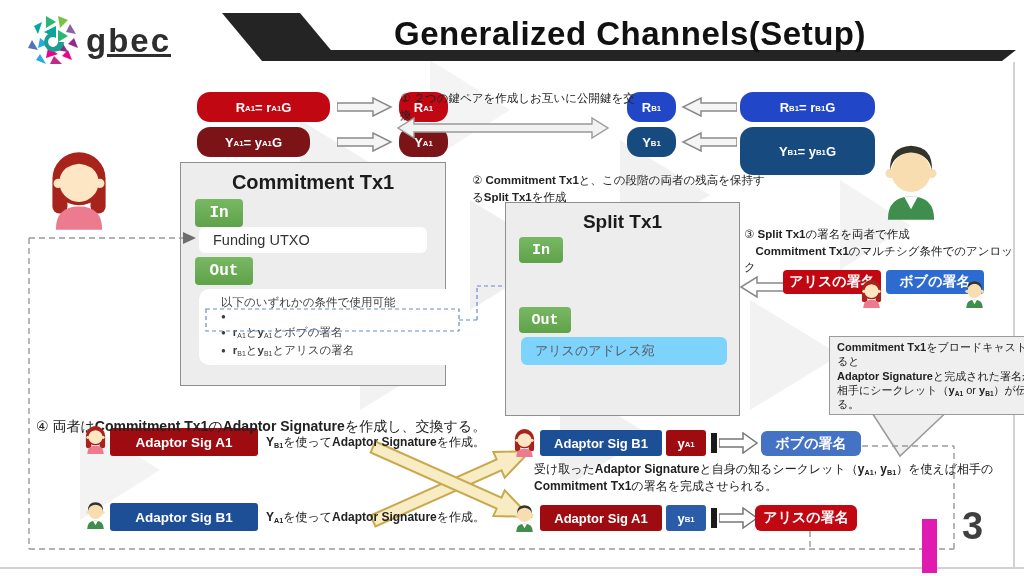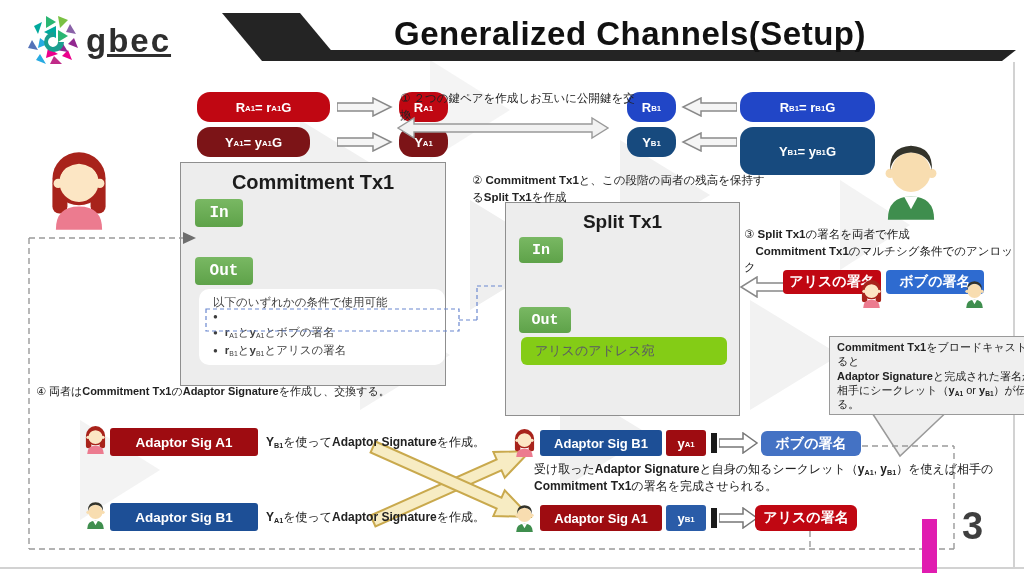--- a/index.html
+++ b/index.html
@@ -19,27 +19,27 @@
   .blue-bright{background:#2146c7;}
   .navy{background:#174a7e;}
   .darkred{background:#9e0c11;}
   .midblue{background:#1d4f96;}
   
   .txbox{background:#ededed;border:1.6px solid #8f8f8f;z-index:2;}
   .txtitle{font-size:20px;font-weight:bold;color:#1c1c1c;text-align:center;width:100%;}
   .badge{background:linear-gradient(#79b863,#5ea249);color:#fff;font-weight:bold;border-radius:4px;
          display:flex;align-items:center;justify-content:center;font-size:16px;z-index:3;font-family:Liberation Mono, monospace;}
   .whitebar{background:#fff;border-radius:6px;z-index:3;}
-  .condbox{background:#fff;border-radius:10px;padding:5px 14px;font-size:11.5px;color:#3d3d3d;
+  .condbox{background:#fff;border-radius:10px;padding:5px 22px;font-size:11.5px;color:#3d3d3d;
            line-height:1.55;z-index:3;}
   .cond-line{display:flex;align-items:baseline;}
   .cond-line .dot{font-size:8px;margin-right:7px;position:relative;top:-1px;}
   .outbar{border-radius:6px;font-size:13px;color:#5a5a64;display:flex;align-items:center;
           padding-left:14px;z-index:3;}
-  .pink{background:#84cc16;}
+  .pink{background:#7dd3fc;}
   .lblue{background:#b9d5ed;}
   .jp{font-size:11.5px;color:#222;line-height:1.45;white-space:pre-line;z-index:4;}
   .sigbtn{color:#fff;font-size:14px;font-weight:bold;display:flex;align-items:center;
           justify-content:center;border-radius:4px;z-index:4;}
   .bubble{background:#efefef;border:1.5px solid #9a9a9a;font-size:11px;line-height:1.3;
           padding:3px 7px;color:#222;white-space:pre-line;z-index:4;}
   .pagenum{font-size:38px;font-weight:bold;color:#3f3f3f;z-index:7;}
   .magenta-bar{background:#e01cb0;z-index:6;}
   .edge{background:#d2d2d2;z-index:1;}
   .connector{background:#1a1a1a;z-index:4;}
@@ -158,20 +158,21 @@
 <svg class="abs icon" style="left:42px;top:146px;" width="74" height="84" viewBox="0 0 64 72">
     <use href="#avatar-alice"></use>
   </svg>
 <svg class="abs icon" style="left:874px;top:136px;" width="74" height="84" viewBox="0 0 64 72">
     <use href="#avatar-bob"></use>
   </svg>
 
 <div class="abs txbox" style="left:180px;top:162px;width:264px;height:222px;">
   <div class="abs txtitle" style="top:8px;left:0;">Commitment Tx1</div>
   <div class="abs badge" style="left:14px;top:36px;width:48px;height:28px;">In</div>
+  <div class="abs whitebar" style="left:18px;top:64px;width:228px;height:26px;font-size:14.5px;color:#333;display:flex;align-items:center;padding-left:14px;box-sizing:border-box;">Funding UTXO</div>
   <div class="abs badge" style="left:14px;top:94px;width:58px;height:28px;">Out</div>
   <div class="abs condbox" style="left:18px;top:126px;width:218px;">
     <div>以下のいずれかの条件で使用可能</div>
     <div class="cond-line">
       <span class="dot">●</span>
     </div>
     <div class="cond-line">
       <span class="dot">●</span>
       <span><b>r</b><sub>A1</sub>と<b>y</b><sub>A1</sub>とボブの署名</span>
     </div>
@@ -205,21 +206,21 @@
 <svg class="abs icon" style="left:961px;top:278px;z-index:4;" width="27" height="30" viewBox="0 0 64 72">
     <use href="#avatar-bob"></use>
   </svg>
 
 <svg class="abs icon" style="left:855px;top:400px;z-index:3;" width="110" height="58" viewBox="0 0 110 58">
   <polygon points="10,2 100,4 45,56" fill="#efefef" stroke="#9a9a9a" stroke-width="1.5"></polygon>
 </svg>
 <div class="abs bubble" style="left:829px;top:336px;width:208px;"><b>Commitment Tx1</b>をブロードキャストすると
 <b>Adaptor Signature</b>と完成された署名から相手にシークレット（<b>y<sub>A1</sub></b> or <b>y<sub>B1</sub></b>）が伝わる。</div>
 
-<div class="abs jp" style="left:36px;top:384px;width:540px;font-size:11px;">④ 両者は<b>Commitment Tx1</b>の<b>Adaptor Signature</b>を作成し、交換する。</div>
+<div class="abs jp" style="left:36px;top:416px;width:540px;font-size:14px;">④ 両者は<b>Commitment Tx1</b>の<b>Adaptor Signature</b>を作成し、交換する。</div>
 
 <svg class="abs icon" style="left:82px;top:424px;" width="27" height="30" viewBox="0 0 64 72">
     <use href="#avatar-alice"></use>
   </svg>
 <div class="abs keybox darkred" style="left:110px;top:428px;width:148px;height:28px;font-size:13.5px;border-radius:3px;">Adaptor Sig A1</div>
 <div class="abs jp" style="left:266px;top:434px;width:260px;font-size:12px;"><b>Y<sub>B1</sub></b>を使って<b>Adaptor Signature</b>を作成。</div>
 
 <svg class="abs icon" style="left:82px;top:499px;" width="27" height="30" viewBox="0 0 64 72">
     <use href="#avatar-bob"></use>
   </svg>

